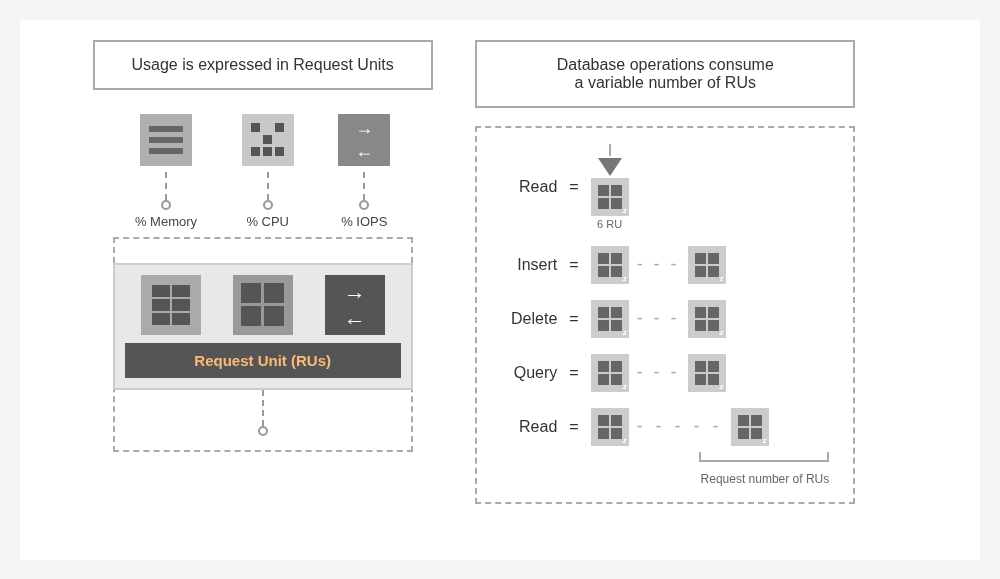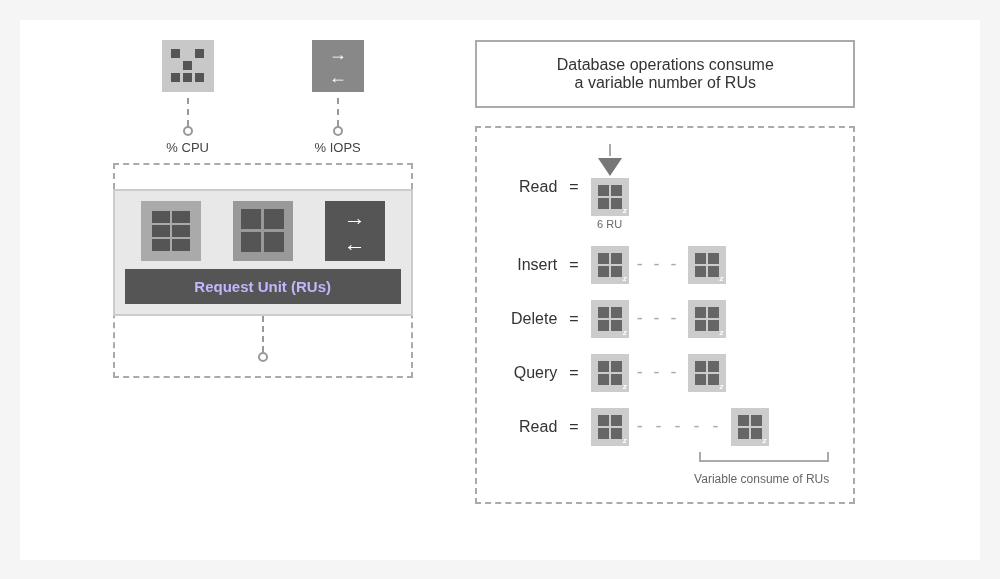--- a/index.html
+++ b/index.html
@@ -138,21 +138,21 @@
     .ru-inner-row {
       display: flex;
       flex-direction: row;
       align-items: center;
       justify-content: space-around;
       margin-bottom: 0px;
     }
 
     .ru-label-bar {
       background: #555;
-      color: #c4b5fd;
+      color: #fdba74;
       text-align: center;
       font-size: 15px;
       font-weight: 600;
       padding: 9px 0;
       margin-top: 8px;
       width: 100%;
     }
 
     
     .dashed-outer {
@@ -347,25 +347,38 @@
       flex-direction: column;
       align-items: center;
     }
   </style>
 </head>
 <body>
 
 <div class="main-container">
 
   <div class="left-panel">
+    <div class="box-title">Usage is expressed in Request Units</div>
 
     <div class="left-layout">
 
       <div class="icons-row">
 
+        <div class="connector-col">
+          <div class="resource-icon memory-icon">
+            <div class="memory-lines">
+              <div class="memory-line"></div>
+              <div class="memory-line"></div>
+              <div class="memory-line"></div>
+            </div>
+          </div>
+          <div class="dashed-line-vertical"></div>
+          <div class="circle-dot"></div>
+          <div class="resource-label">% Memory</div>
+        </div>
 
         <div class="connector-col">
           <div class="resource-icon cpu-icon">
             <div class="cpu-grid">
               <div class="cpu-cell"></div>
               <div class="cpu-cell empty"></div>
               <div class="cpu-cell"></div>
               <div class="cpu-cell empty"></div>
               <div class="cpu-cell"></div>
               <div class="cpu-cell empty"></div>
@@ -567,19 +580,19 @@
               <div style="background:#666;"></div>
               <div style="background:#666;"></div>
             </div>
           </div>
           <span class="db-sub">z</span>
         </div>
       </div>
 
       <div style="display:flex;flex-direction:column;align-items:flex-end;margin-top:6px;padding-right:0;">
         <div style="width:130px;height:10px;border-bottom:2px solid #aaa;border-left:2px solid #aaa;border-right:2px solid #aaa;margin-right:4px;"></div>
-        <div class="variable-label" style="margin-right:4px;">Variable consume of RUs</div>
+        <div class="variable-label" style="margin-right:4px;">Request number of RUs</div>
       </div>
 
     </div>
   </div>
 
 </div>
 
 </body></html>

